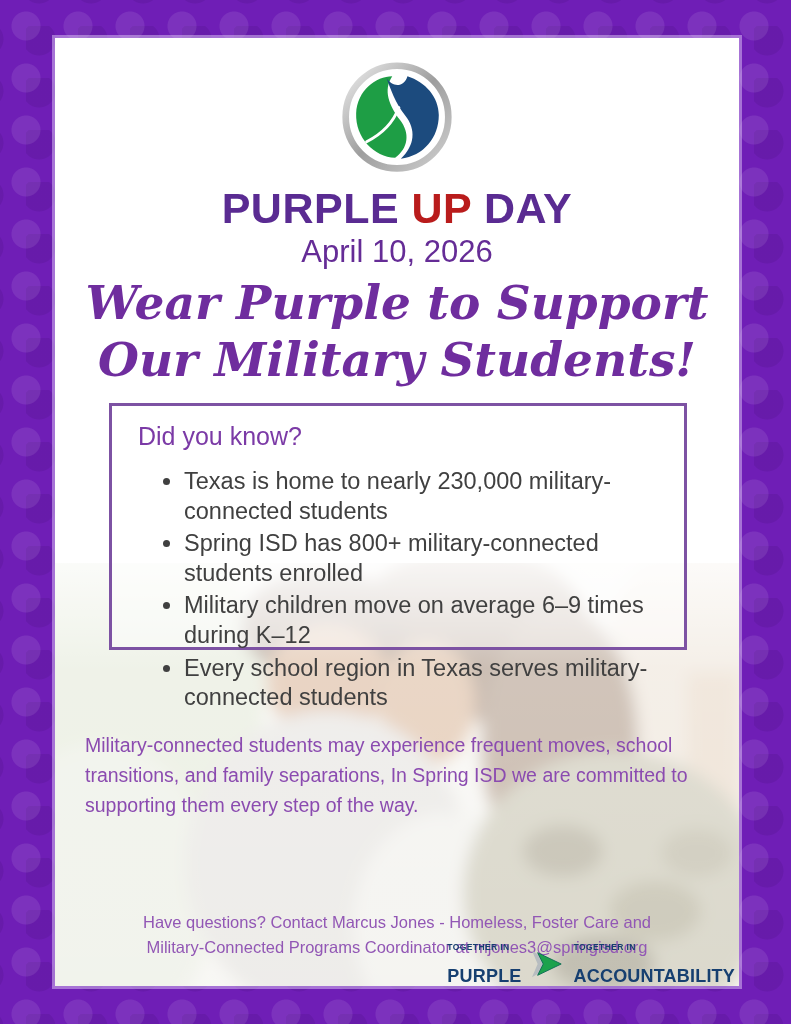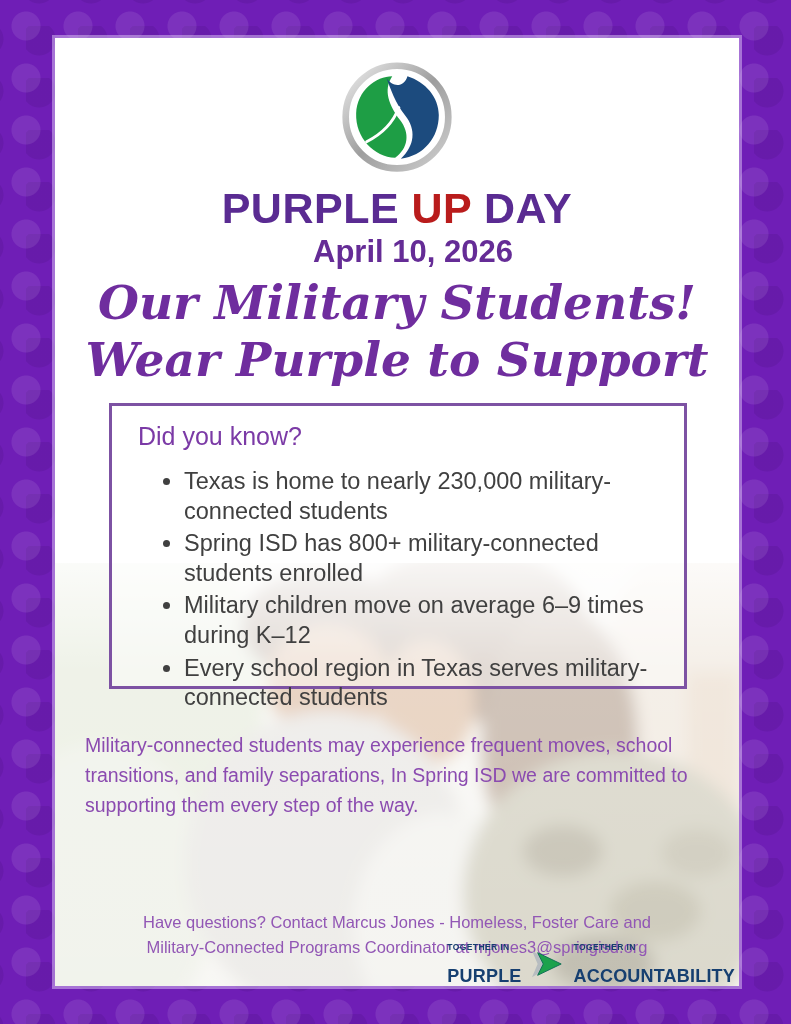--- a/index.html
+++ b/index.html
@@ -38,37 +38,37 @@
 
   .title {
     position: absolute; top: 146px; left: 0; width: 100%;
     margin: 0; text-align: center;
     font-size: 43px; font-weight: 800; letter-spacing: 0.5px;
     color: #5a2b92;
   }
   .title .accent { color: #b91c1c; }
 
   .date {
-    position: absolute; top: 196px; left: 16px; width: 100%;
-    text-align: center;
-    font-size: 31px; font-weight: 700;
+    position: absolute; top: 196px; left: 0; width: 100%;
+    text-align: center;
+    font-size: 31px; font-weight: 400;
     color: #652c96;
   }
 
   .tagline {
     position: absolute; top: 236px; left: 0; width: 100%;
     text-align: center;
     font-family: "DejaVu Serif", serif; font-style: italic; font-weight: 700;
     font-size: 47px; line-height: 1.22;
     color: #6f2d9e;
   }
 
   .infobox {
     position: absolute; left: 54px; top: 365px;
-    width: 578px; height: 286px; box-sizing: border-box;
+    width: 578px; height: 247px; box-sizing: border-box;
     border: 3px solid #7d52a3;
     background: rgba(255,255,255,0.45);
     padding: 16px 24px 12px 26px;
   }
   .infobox-heading {
     margin: 0; font-size: 25px; font-weight: 400; color: #7b3aa6;
   }
   .infobox ul {
     margin: 16px 0 0 0; padding: 0 0 0 46px;
     list-style: disc;
@@ -165,22 +165,22 @@
       <path d="M49,19 C56,30 68,28 71,17 C90,23 104,39 104,58 C104,82 88,101 64,104 C79,90 80,73 69,59 C58,45 53,30 49,19 Z" fill="#1c4b7e"></path>
       <path d="M28,86 C44,78 56,66 62,50" fill="none" stroke="#ffffff" stroke-width="3" stroke-linecap="round"></path>
     </svg>
   </div>
 
   <h1 class="title"><span>PURPLE </span><span class="accent">UP</span><span> DAY</span></h1>
 
   <div class="date">April 10, 2026</div>
 
   <div class="tagline">
+    <div>Wear Purple to Support</div>
     <div>Our Military Students!</div>
-    <div>Wear Purple to Support</div>
   </div>
 
   <section class="infobox">
     <h2 class="infobox-heading">Did you know?</h2>
     <ul>
         <li>Texas is home to nearly 230,000 military-connected students</li>
         <li>Spring ISD has 800+ military-connected students enrolled</li>
         <li>Military children move on average 6–9 times during K–12</li>
         <li>Every school region in Texas serves military-connected students</li>
       </ul>

